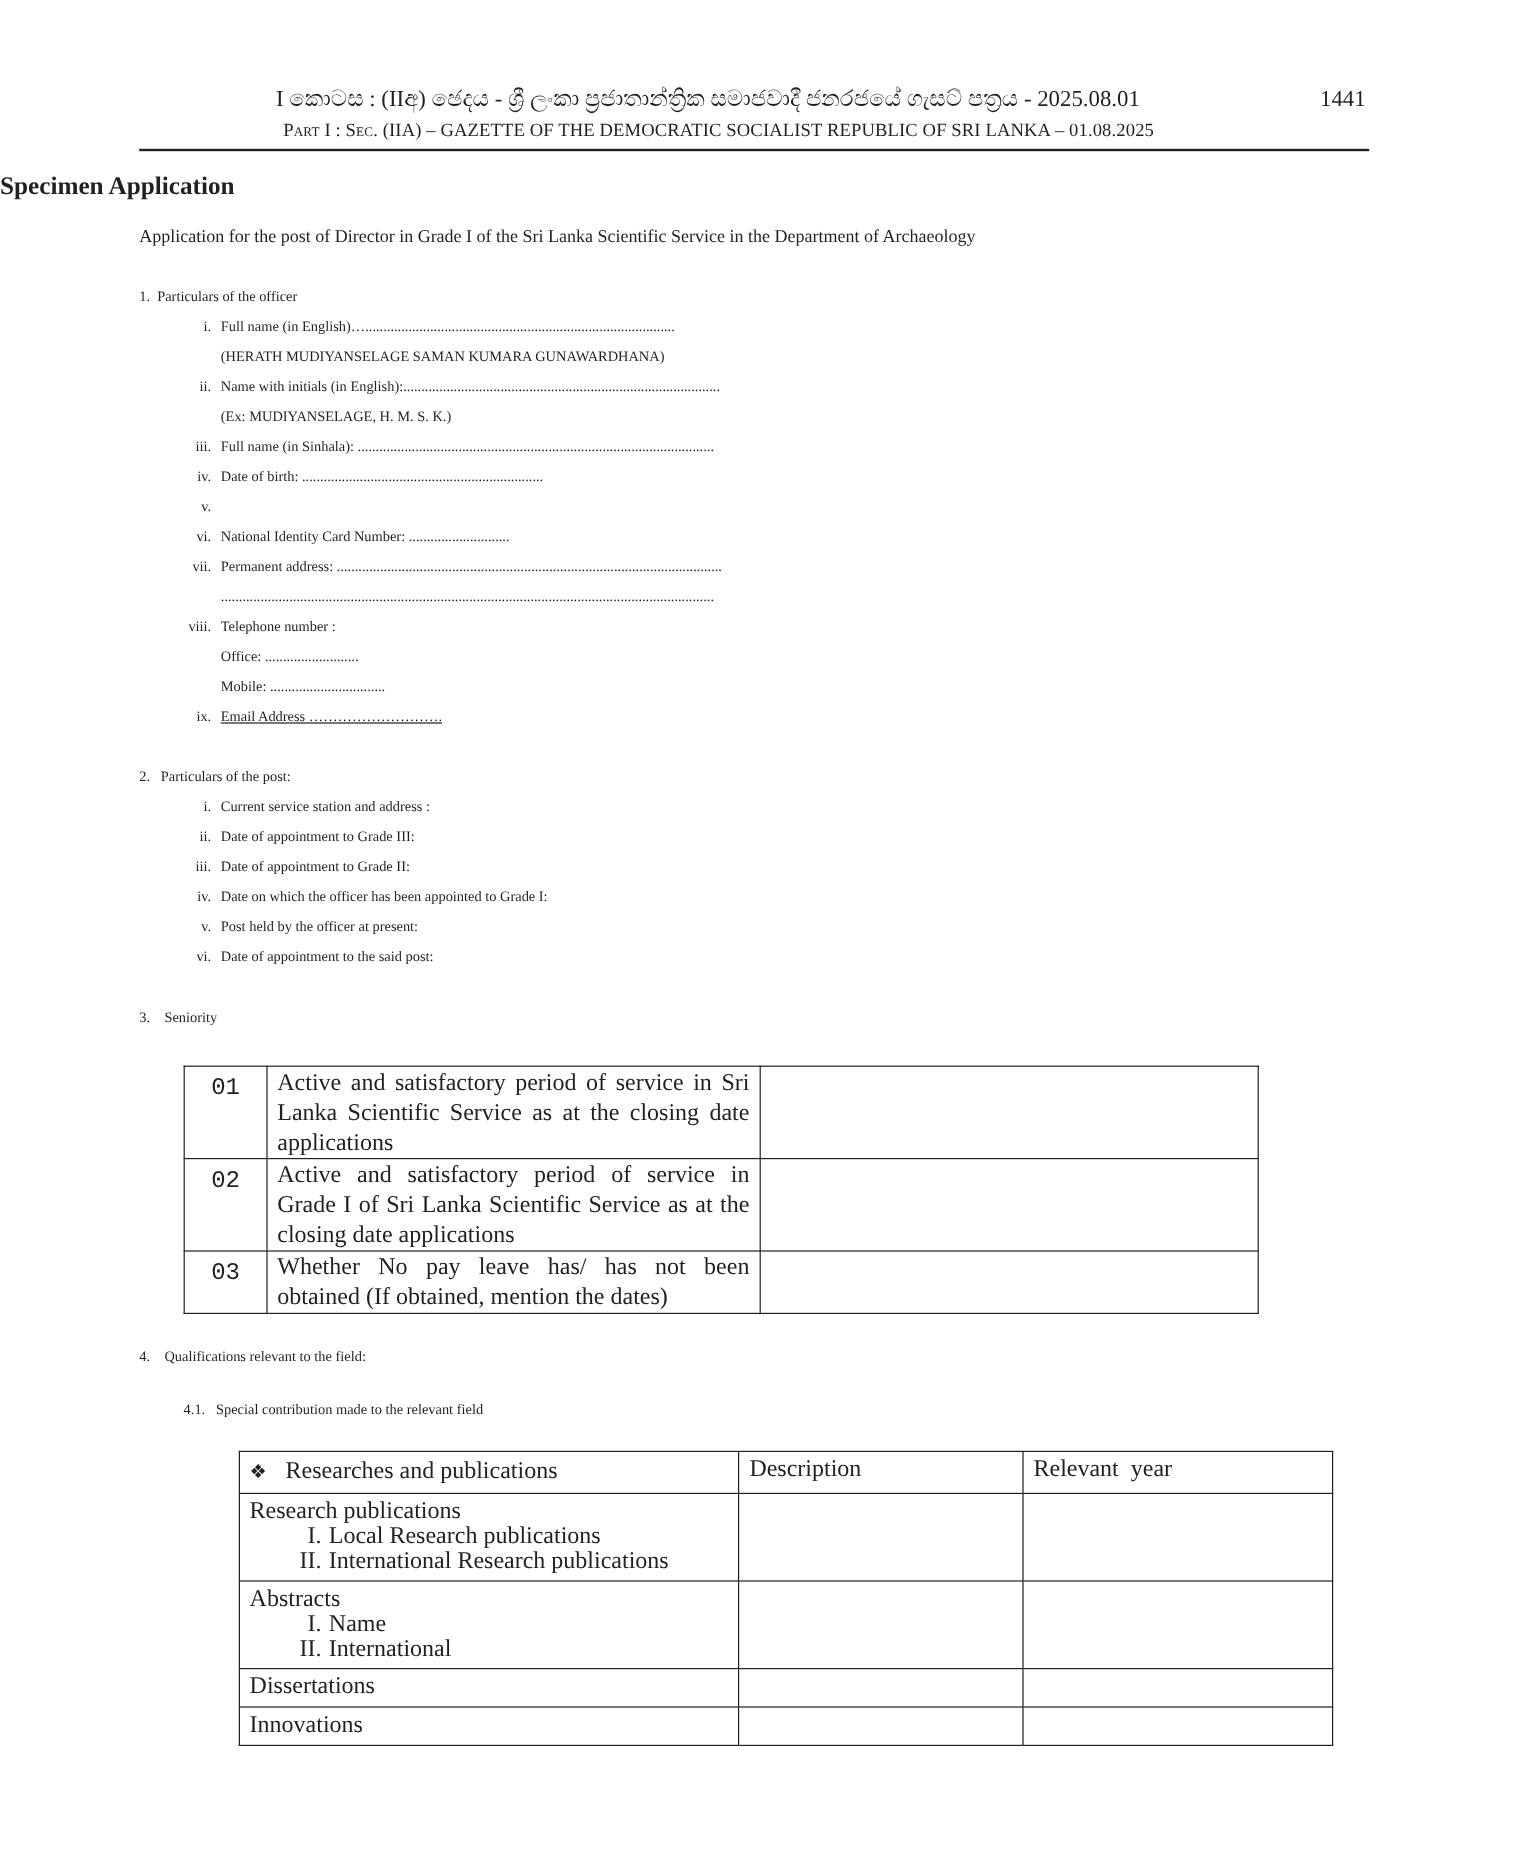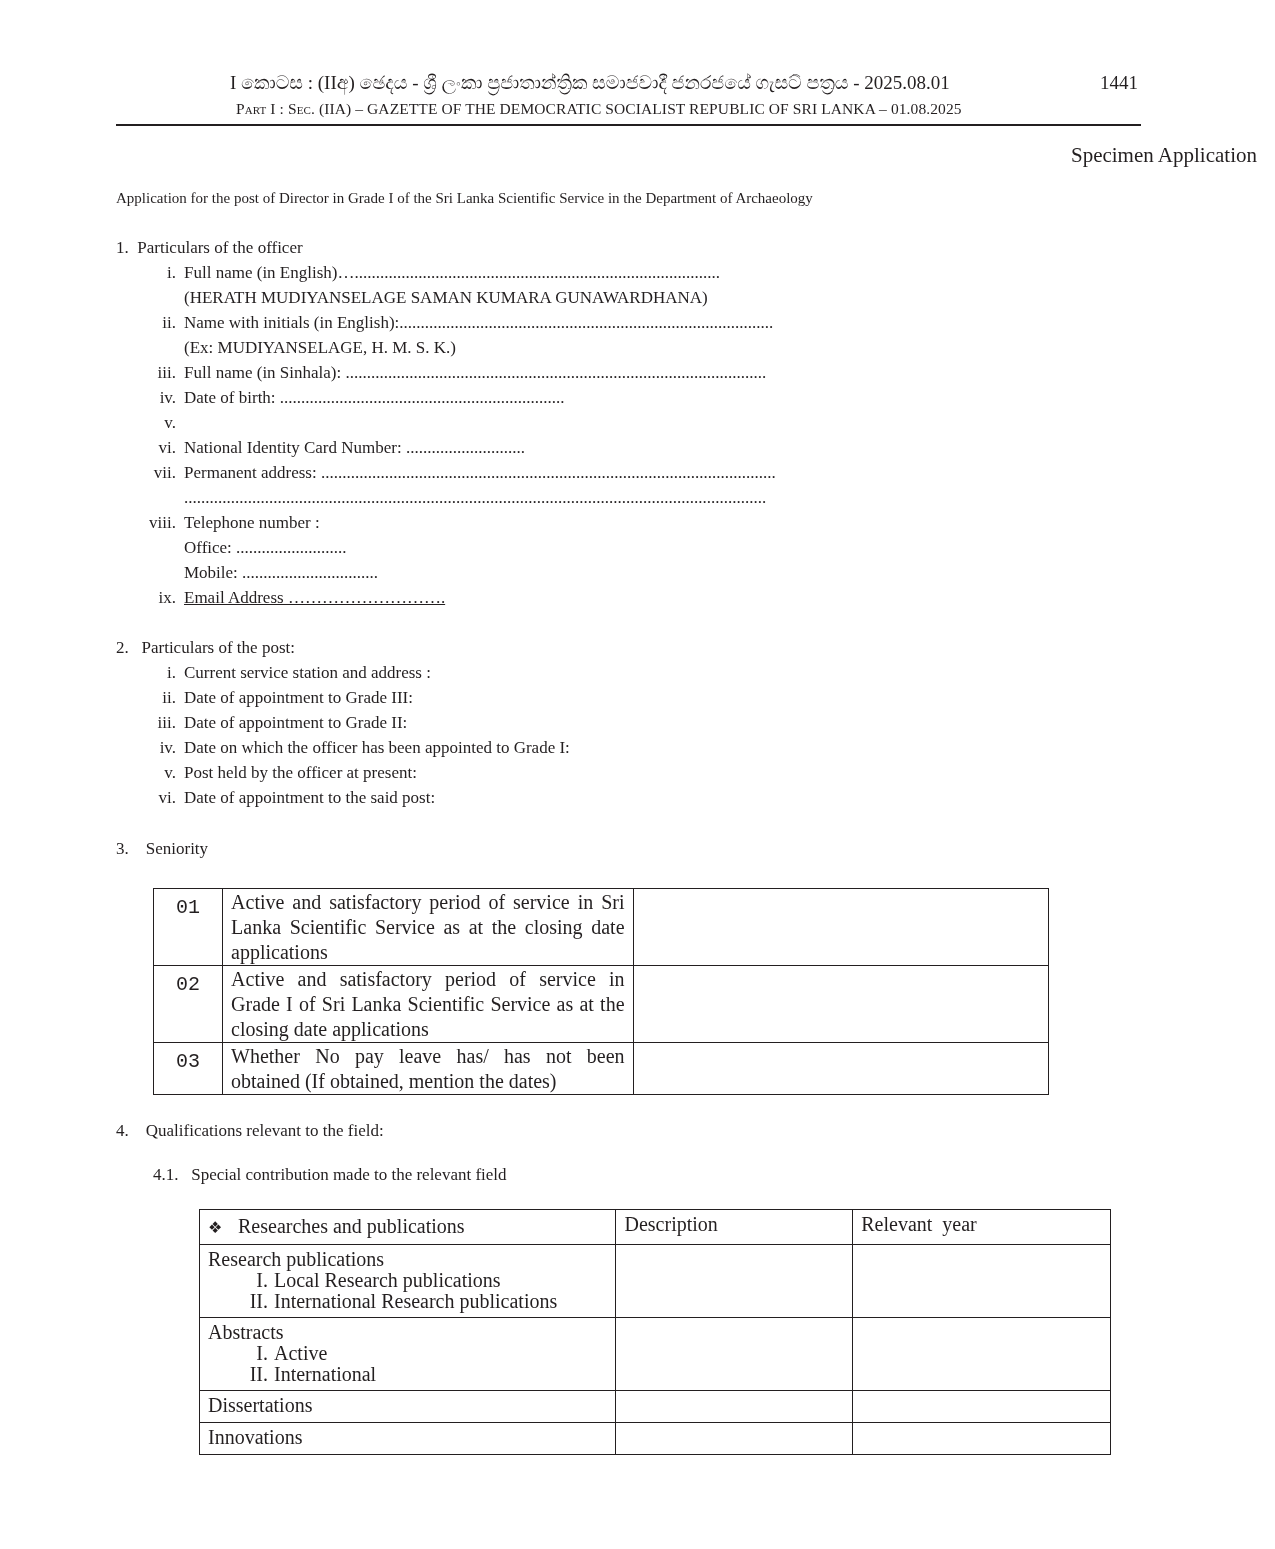--- a/index.html
+++ b/index.html
@@ -6,23 +6,23 @@
   body {
     width: 1275px; height: 1549px; position: relative; overflow: hidden;
     font-family: "Liberation Serif", "DejaVu Serif", serif;
     color: #231f20;
   }
   .abs { position: absolute; white-space: nowrap; }
   .hdr-si { left: 230px; top: 72px; font-size: 19px; letter-spacing: 0px; }
   .hdr-en { left: 236px; top: 100px; font-size: 15.5px; letter-spacing: 0.1px; }
   .page-no { left: 1100px; top: 72px; font-size: 19px; }
   .rule { position: absolute; left: 116px; top: 124px; width: 1025px; height: 0; border-top: 2px solid #231f20; }
-  .title { left: 0; width: 1257px; text-align: right; top: 143px; font-size: 21px; font-weight: normal; }
+  .title { left: 0; width: 1257px; text-align: left; top: 143px; font-size: 21px; font-weight: bold; }
   .intro { left: 116px; top: 190px; font-size: 15px; }
-  .line { position: absolute; font-size: 17px; white-space: nowrap; height: 25px; line-height: 25px; }
+  .line { position: absolute; font-size: 12px; white-space: nowrap; height: 25px; line-height: 25px; }
   .num { position: absolute; text-align: right; }
   .txt { position: absolute; }
 
   table.grid { position: absolute; border-collapse: collapse; font-size: 20px; }
   table.grid td { border: 1.5px solid #231f20; vertical-align: top; padding: 0; }
   .sen td.c-no { width: 68px; text-align: center; padding-top: 7px; font-family: Liberation Mono, monospace; }
   .sen td.c-desc { width: 393px; padding: 1px 8px 0 8px; text-align: justify; text-align-last: left; line-height: 25px; }
   .sen td.c-val { width: 414px; }
   .pub td { line-height: 21px; }
   .pub td.p1 { width: 400px; padding: 4px 8px 4px 8px; }
@@ -171,21 +171,21 @@
       <td class="p1" style="padding-top:6px; padding-bottom:6px;"><span class="diamond">❖</span><span>Researches and publications</span></td>
       <td class="p2">Description</td>
       <td class="p3" style="white-space:pre;">Relevant  year</td>
     </tr>
   <tr style="height:73px;">
         <td class="p1"><span>Research publications</span><span class="sub"><span class="rn">I.</span><span>Local Research publications</span></span><span class="sub"><span class="rn">II.</span><span>International Research publications</span></span></td>
         <td class="p2"></td>
         <td class="p3"></td>
       </tr>
       <tr style="height:73px;">
-        <td class="p1"><span>Abstracts</span><span class="sub"><span class="rn">I.</span><span>Active</span></span><span class="sub"><span class="rn">II.</span><span>International</span></span></td>
+        <td class="p1"><span>Abstracts</span><span class="sub"><span class="rn">I.</span><span>Name</span></span><span class="sub"><span class="rn">II.</span><span>International</span></span></td>
         <td class="p2"></td>
         <td class="p3"></td>
       </tr>
       <tr style="height:32px;">
         <td class="p1"><span>Dissertations</span></td>
         <td class="p2"></td>
         <td class="p3"></td>
       </tr>
       <tr style="height:32px;">
         <td class="p1"><span>Innovations</span></td>

